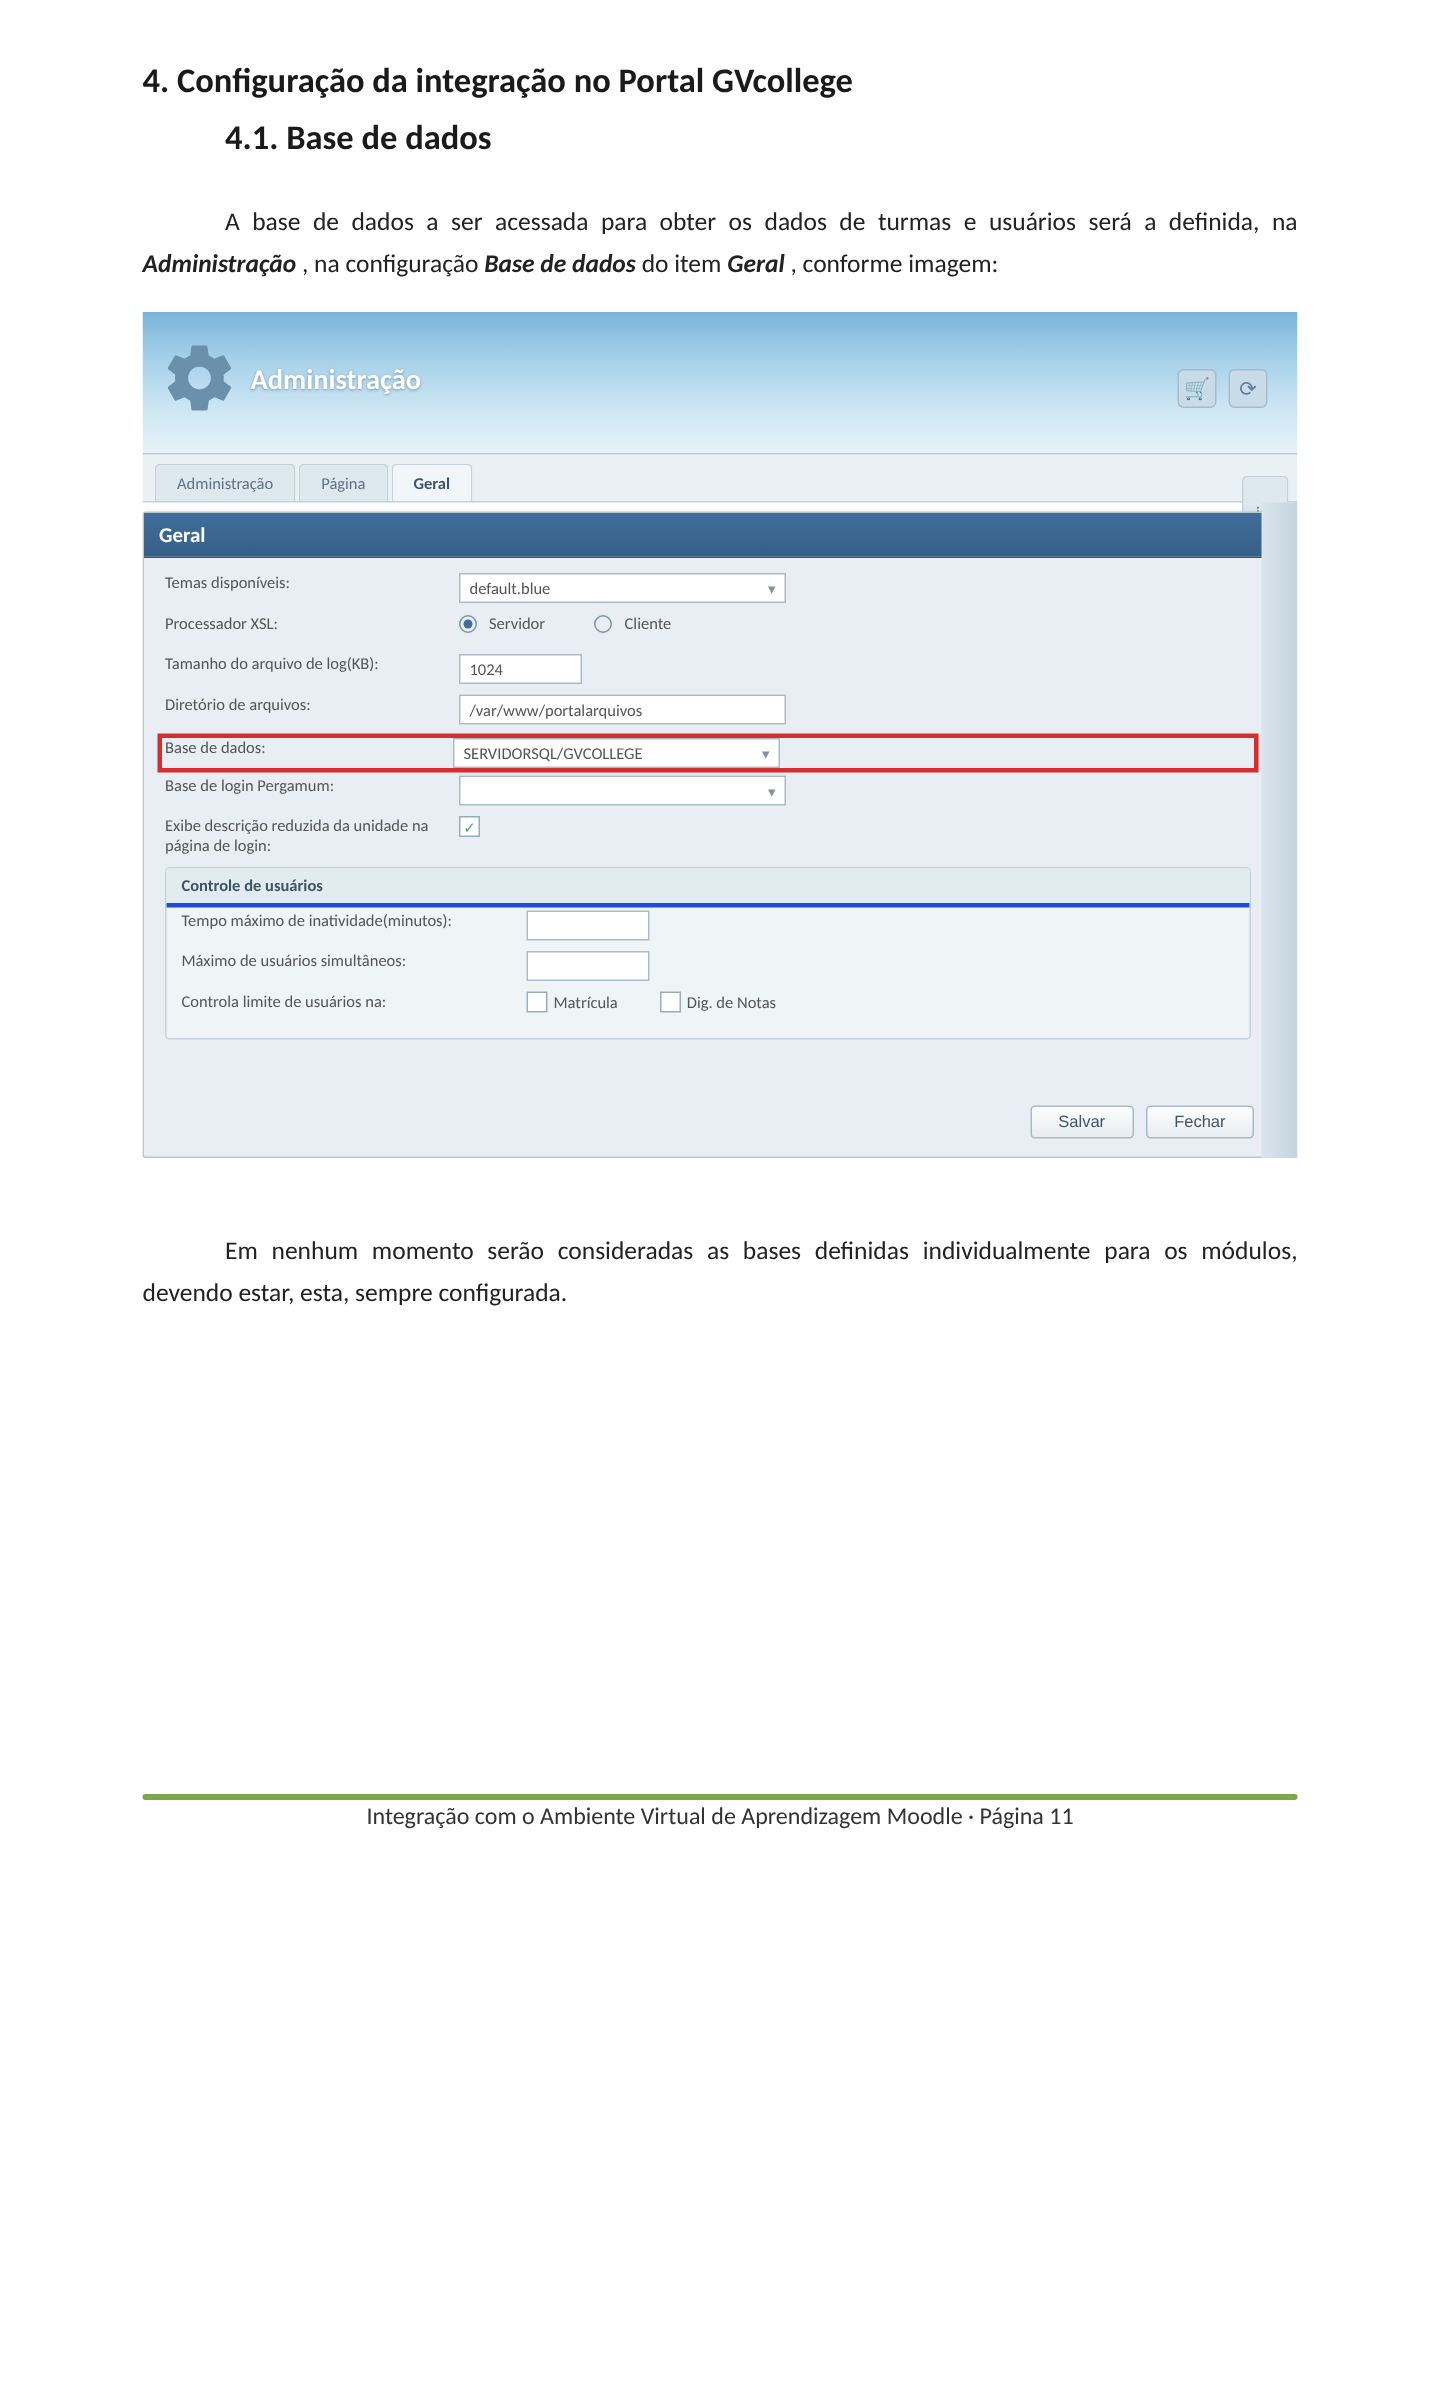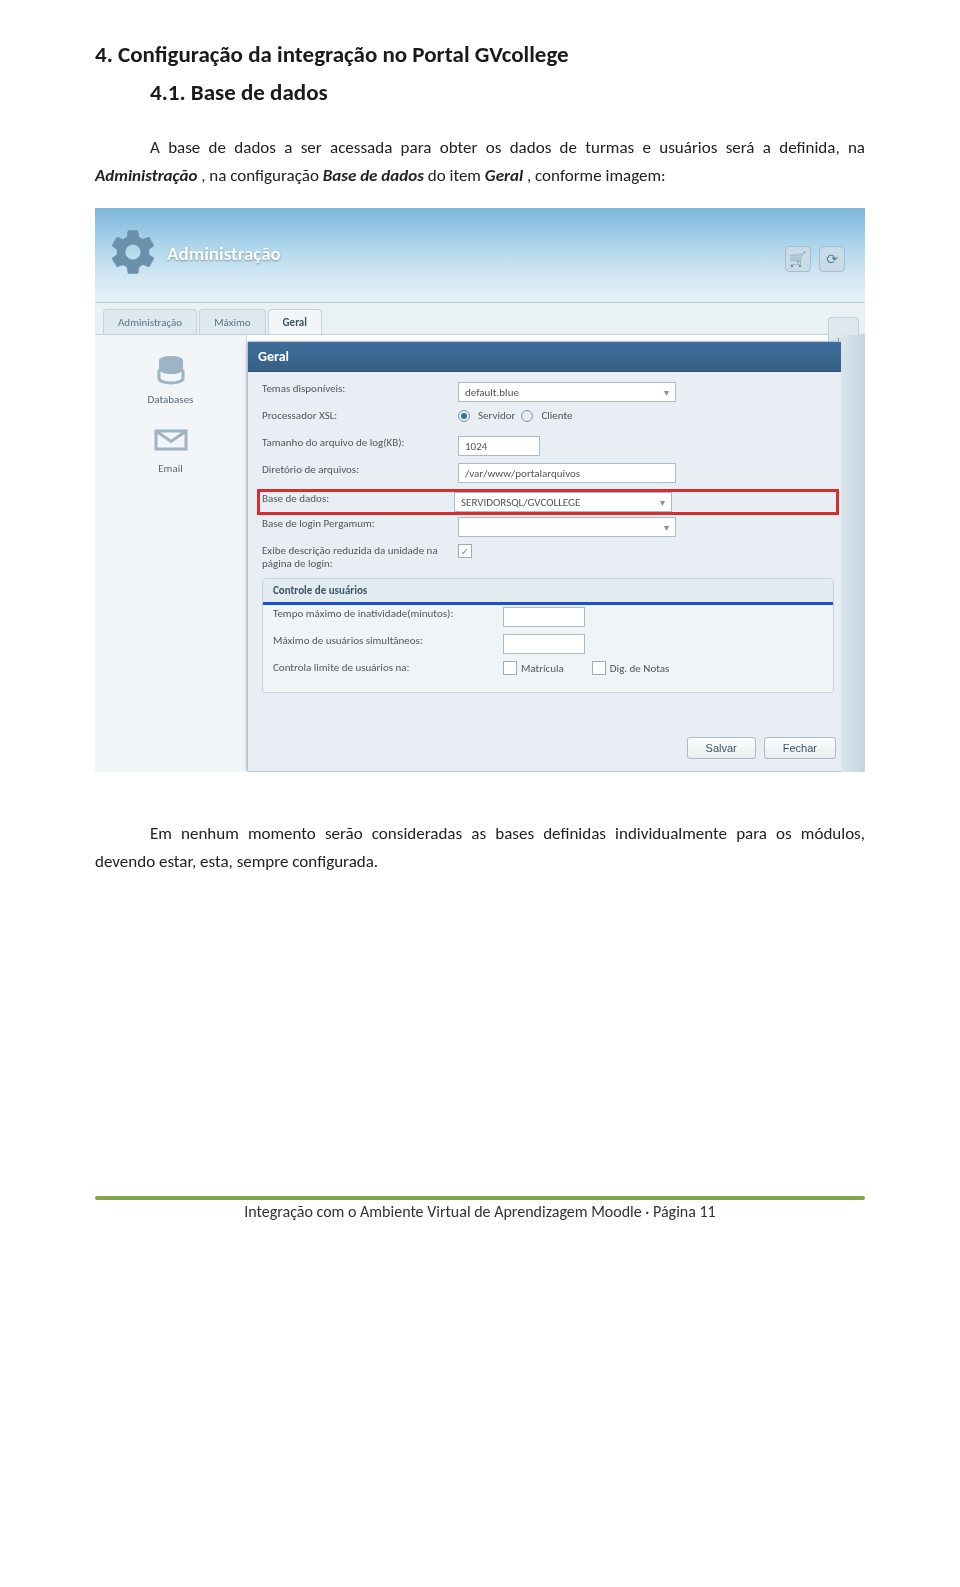--- a/index.html
+++ b/index.html
@@ -112,21 +112,21 @@
     height: 20px;
     background:#fff; border:1px solid #a9bbc8; color:#555;
     padding: 0 6px; font-size:11px;
     display:flex; align-items:center; justify-content:space-between;
   }
   .finput.narrow { flex-basis: 82px; }
   .finput .caret { color:#7d94a7; font-size:10px; }
   .fcheck { width:14px; height:14px; border:1px solid #98acbb; background:#fff; display:inline-flex; align-items:center; justify-content:center; font-size:10px; color:#4a6; }
   .fradio { width:12px; height:12px; border:1px solid #7c93a5; border-radius:50%; display:inline-flex; align-items:center; justify-content:center; margin-right:4px; }
   .fradio.sel::after { content:""; width:6px; height:6px; background:#3c6ea0; border-radius:50%; }
-  .rad-group { display:flex; gap:6px; align-items:center; }
+  .rad-group { display:flex; gap:33px; align-items:center; }
   .rad-item { display:flex; align-items:center; gap:4px; color:#555; }
 
   .frow.highlight {
     outline: 3px solid #d62e2e;
     outline-offset: -2px;
     padding: 2px 4px;
     margin-left: -4px; margin-right: -4px;
   }
   .frow.highlight .flabel { width:192px; }
 
@@ -188,46 +188,25 @@
     </span>
     <div class="admin-title">Administração</div>
     <div class="top-icons">
       <span class="top-ico">🛒</span>
       <span class="top-ico">⟳</span>
     </div>
   </div>
 
   <div class="app-tabs">
     <div class="tab">Administração</div>
-    <div class="tab">Máximo</div>
+    <div class="tab">Página</div>
     <div class="tab active">Geral</div>
   </div>
 
   <div class="app-body">
-    <div class="app-side">
-      <div class="side-item">
-        <div class="side-ico">
-          <svg viewBox="0 0 24 24" fill="currentColor">
-              <ellipse cx="12" cy="5" rx="8" ry="3"></ellipse>
-              <path d="M4 5v6c0 1.66 3.58 3 8 3s8-1.34 8-3V5"></path>
-              <path d="M4 11v6c0 1.66 3.58 3 8 3s8-1.34 8-3v-6" fill="none" stroke="currentColor" stroke-width="2"></path>
-            </svg>
-        </div>
-        <span>Databases</span>
-      </div>
-      <div class="side-item">
-        <div class="side-ico">
-          <svg viewBox="0 0 24 24" fill="currentColor">
-              <path d="M2 6h20v12H2z" fill="none" stroke="currentColor" stroke-width="2"></path>
-              <path d="M2 6l10 7 10-7" fill="none" stroke="currentColor" stroke-width="2"></path>
-            </svg>
-        </div>
-        <span>Email</span>
-      </div>
-    </div>
 
     <div class="app-main-cut">
       <div class="side-label-ios">ios</div>
 
       <div class="panel">
         <div class="panel-title">Geral</div>
         <div class="panel-body">
 
           <div class="frow">
             <div class="flabel">Temas disponíveis:</div>

